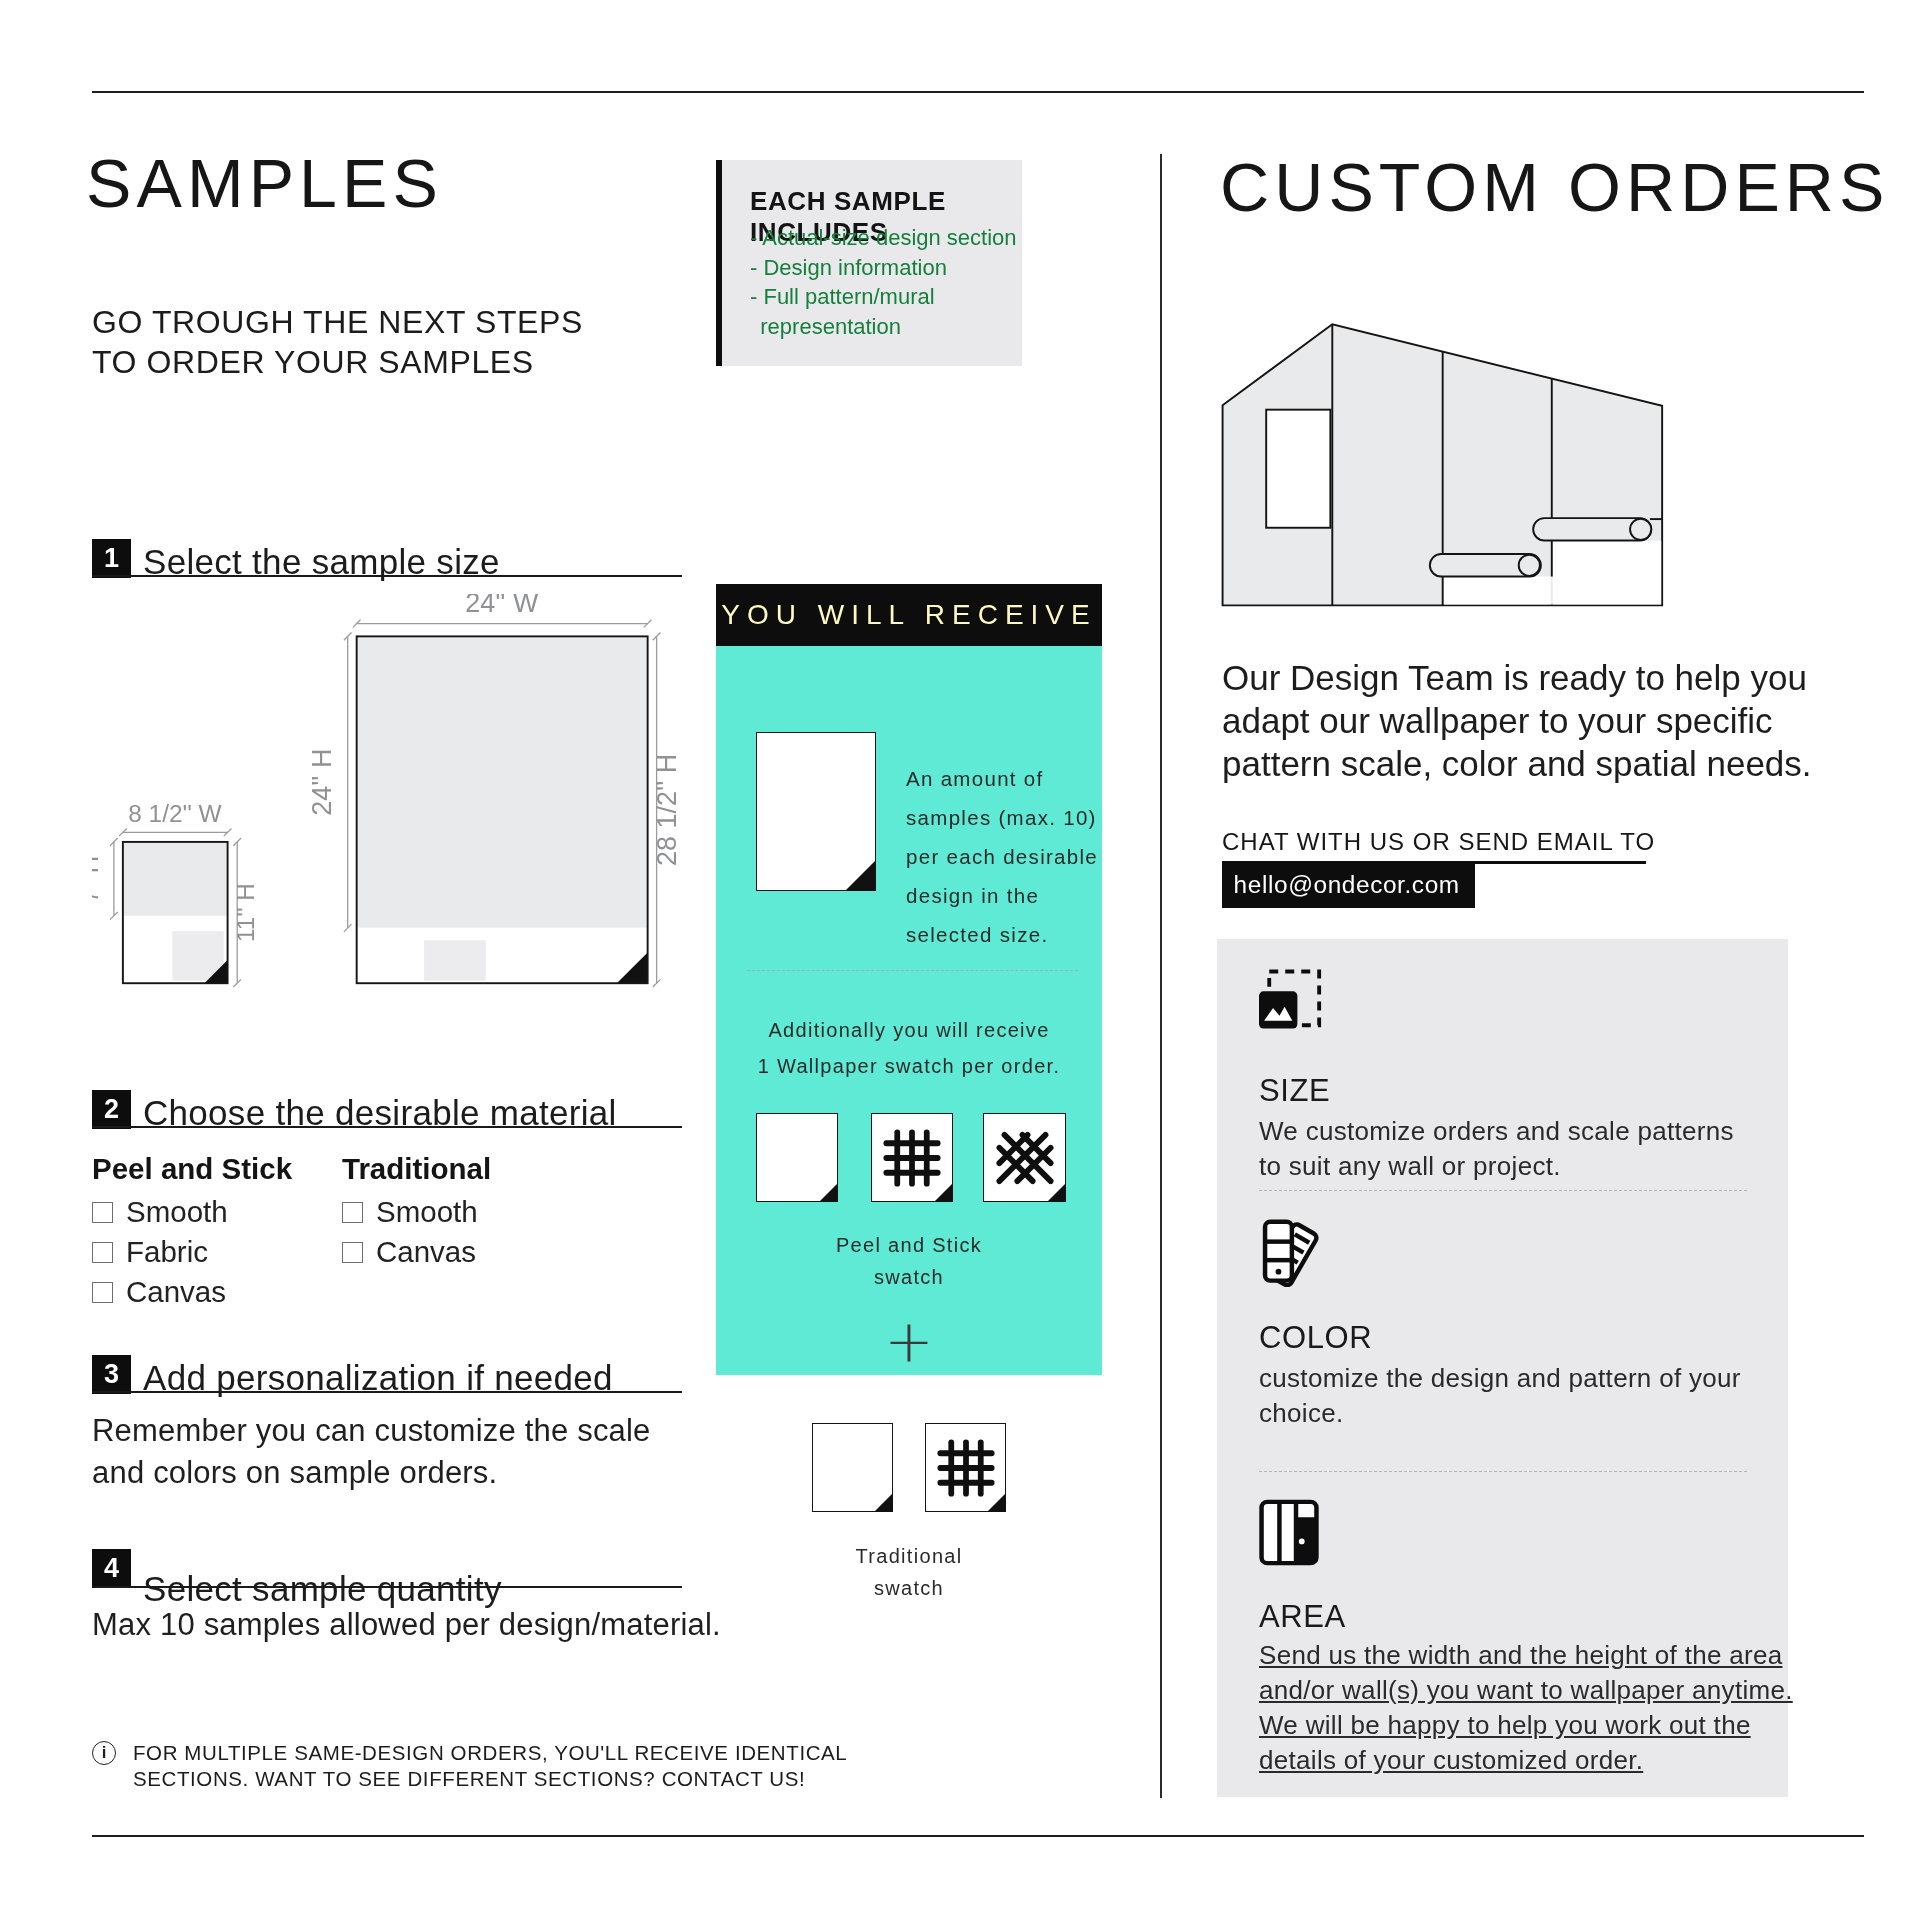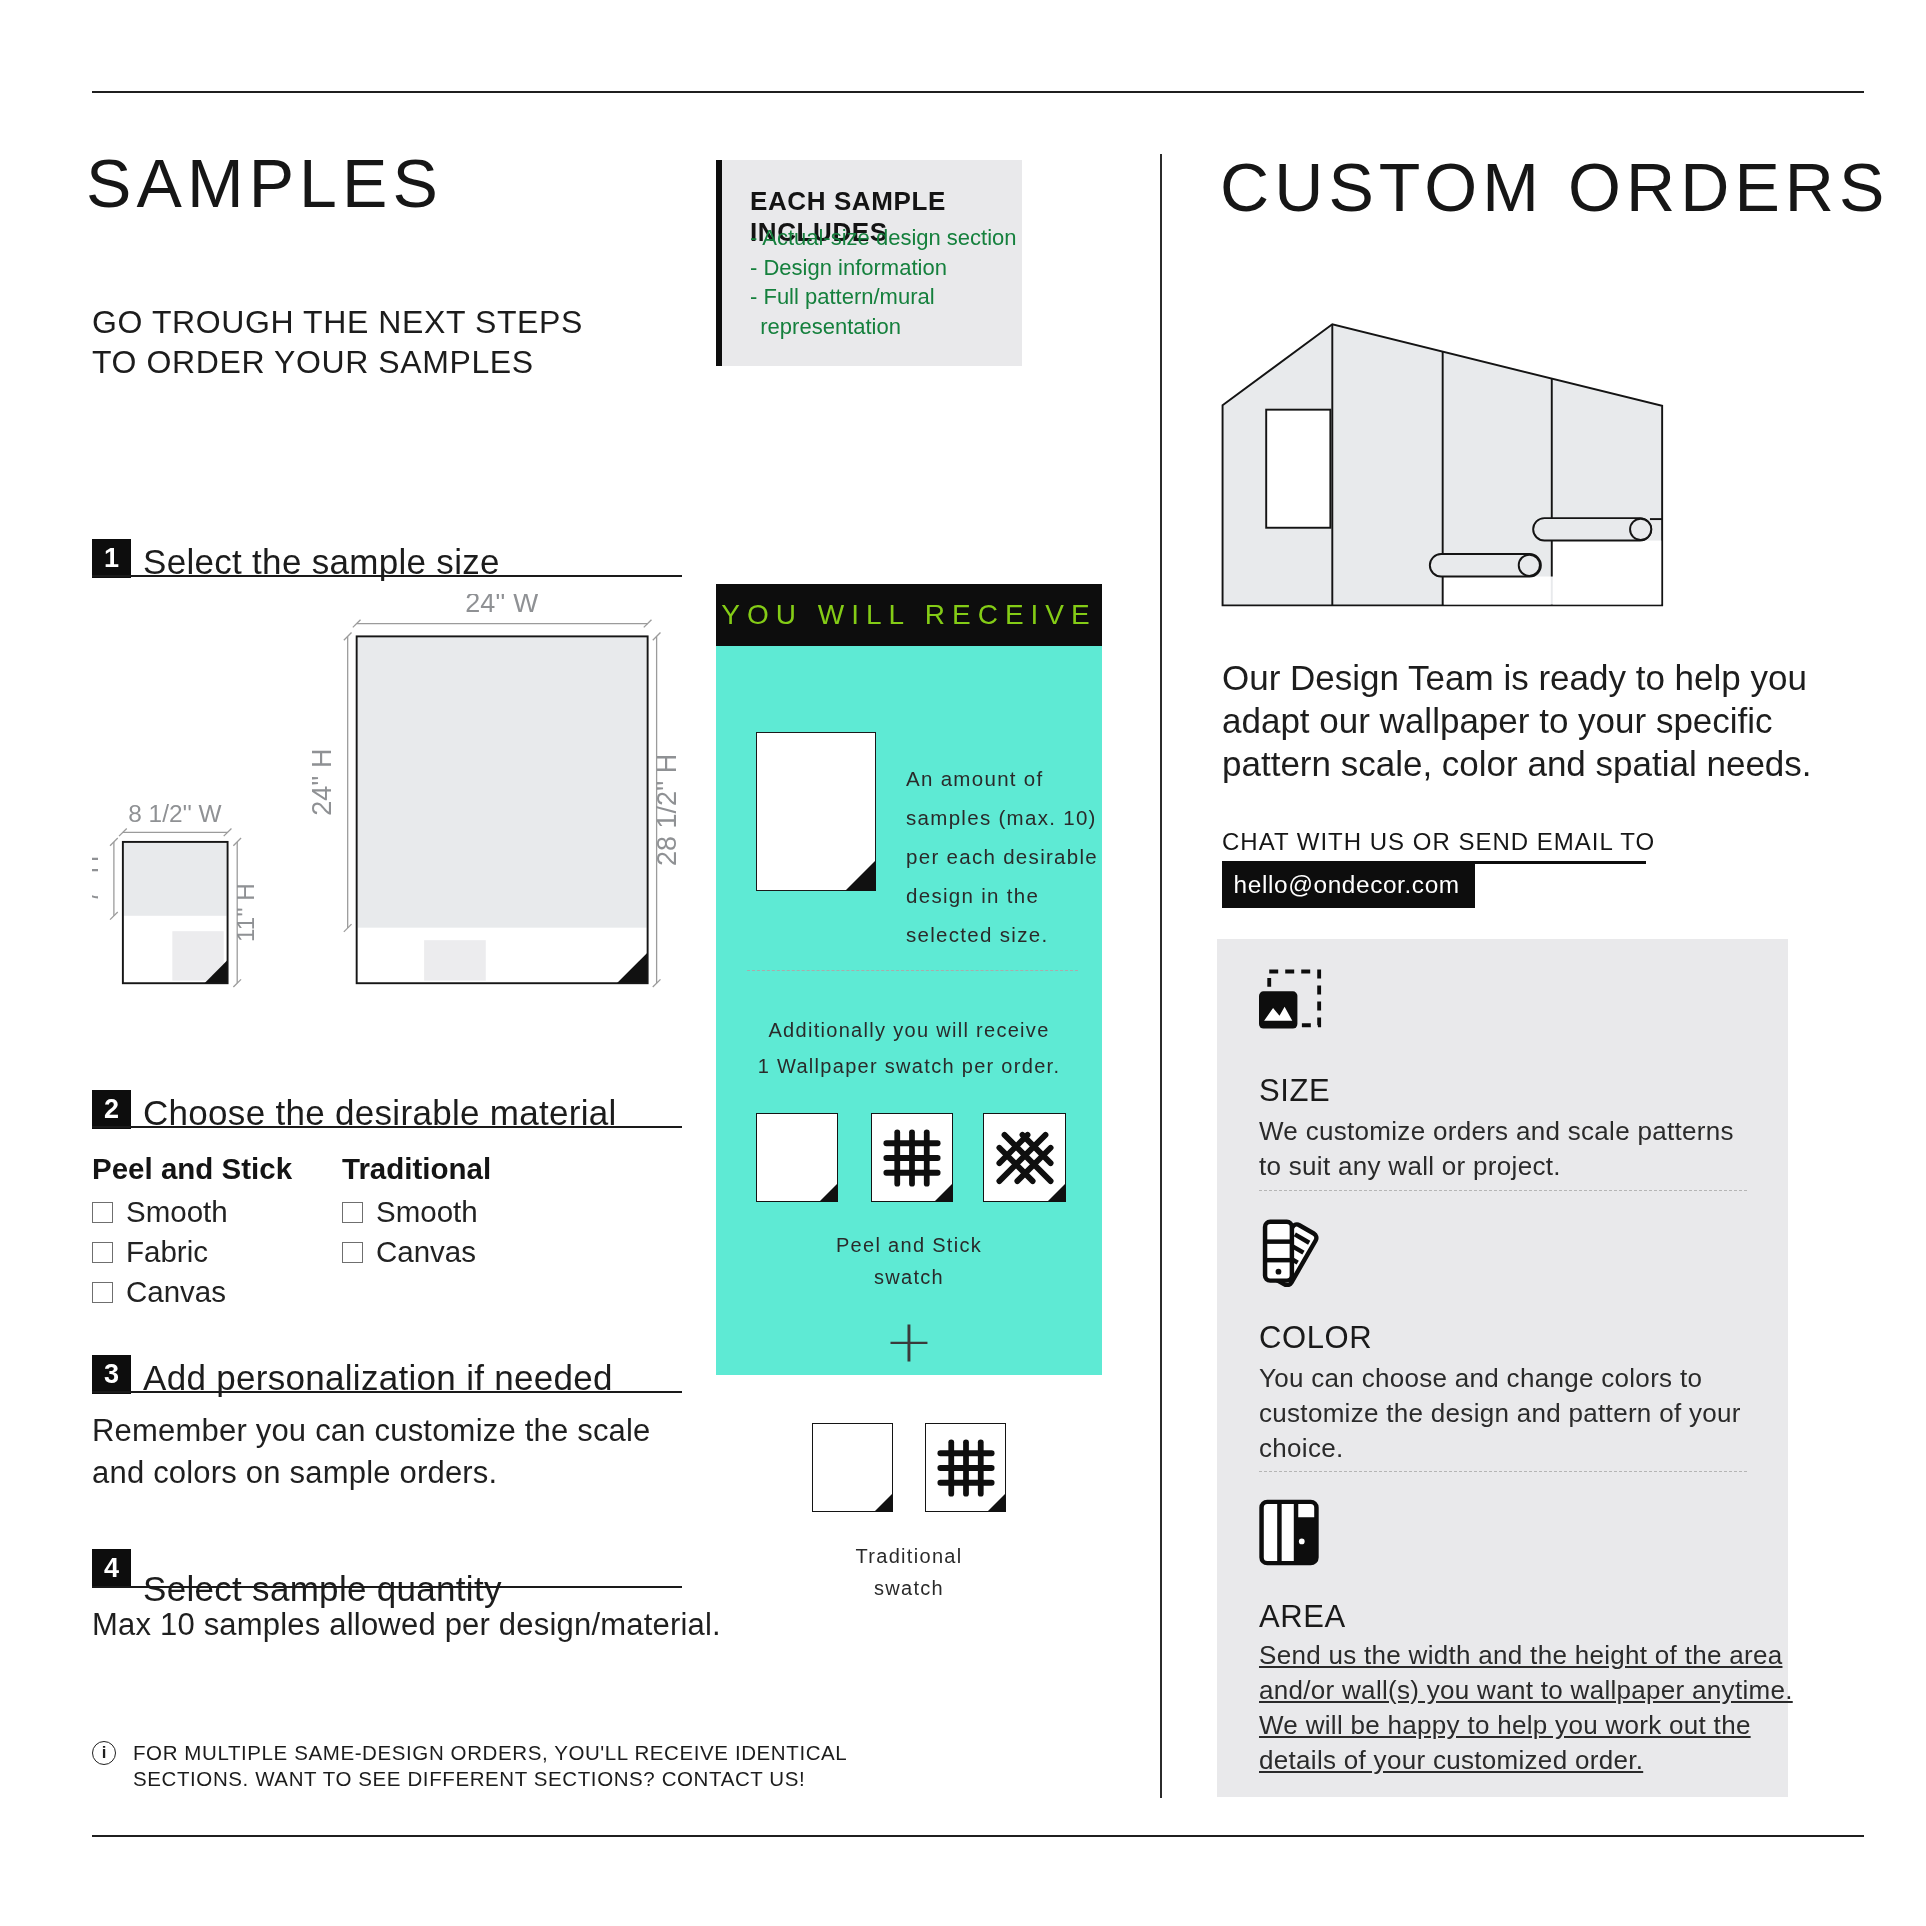--- a/index.html
+++ b/index.html
@@ -37,21 +37,21 @@
   .o11{left:92px;top:1195px;} .o12{left:92px;top:1235px;} .o13{left:92px;top:1275px;}
   .o21{left:342px;top:1195px;} .o22{left:342px;top:1235px;}
   
   .body-lines{position:absolute;left:92px;font-size:31px;line-height:42px;color:#1f1f1f;letter-spacing:0.2px;white-space:nowrap;}
   .s3b{top:1410px;} .s4b{top:1604px;}
   
   .info-circle{position:absolute;left:92px;top:1741px;width:22px;height:22px;border:1.9px solid #1f1f1f;border-radius:50%;text-align:center;}
   .info-circle span{font-size:16.7px;line-height:22px;font-weight:600;color:#1f1f1f;}
   .footnote{position:absolute;left:133px;top:1740px;font-size:20.5px;line-height:26px;letter-spacing:0.6px;color:#1c1c1c;white-space:nowrap;}
   
-  .banner{position:absolute;left:716px;top:584px;width:386px;height:62px;background:#0d0d0d;color:#84cc16;font-size:28px;font-weight:300;letter-spacing:7px;text-align:center;line-height:62px;white-space:nowrap;}
+  .banner{position:absolute;left:716px;top:584px;width:386px;height:62px;background:#0d0d0d;color:#fef9c3;font-size:28px;font-weight:300;letter-spacing:7px;text-align:center;line-height:62px;white-space:nowrap;}
   .receive-box{position:absolute;left:716px;top:646px;width:386px;height:729px;background:#5eead4;}
   .sheet{position:absolute;left:40px;top:86px;width:120px;height:159px;background:#fff;border:1.9px solid #1a1a1a;box-sizing:border-box;}
   .fold{position:absolute;right:-0.6px;bottom:-0.6px;width:0;height:0;border-style:solid;border-color:transparent transparent #111 transparent;}
   .fold48{border-width:0 0 31px 31px;} .fold30{border-width:0 0 19px 19px;}
   .amount{position:absolute;left:190px;top:113px;font-size:20.5px;line-height:39px;letter-spacing:1.3px;color:#2a2a2a;white-space:nowrap;}
   .dashed-mid{position:absolute;left:31px;top:324px;width:331px;border-top:1.3px dashed #ababab;}
   .additional{position:absolute;left:0;top:366px;width:386px;text-align:center;font-size:20px;line-height:36px;letter-spacing:1.3px;color:#2a2a2a;}
   .swatch{position:absolute;background:#fff;border:1.9px solid #141414;box-sizing:border-box;}
   .sw-r1{top:467px;width:82px;height:89px;}
   .sw1{left:40px;} .sw2{left:155px;} .sw3{left:267px;width:83px;}
@@ -313,21 +313,20 @@
           <line x1="14" y1="58" x2="40" y2="58"></line>
       </g>
       <rect x="5" y="6" width="42" height="92" rx="8"></rect>
       <line x1="5" y1="37" x2="47" y2="37"></line>
         <line x1="5" y1="66" x2="47" y2="66"></line>
     </g>
     <circle cx="26" cy="84" r="4.5" fill="#0d0d0d"></circle>
   </svg>
   <div class="card-title ct2">COLOR</div>
   <div class="card-body cb2">
-    <div>You can choose and change colors to</div>
     <div>customize the design and pattern of your</div>
     <div>choice.</div>
   </div>
   <div class="card-divider cd2"></div>
 
   <svg class="card-icon ci3" width="60" height="67" viewBox="0 0 94 104">
     <rect x="4" y="4" width="86" height="96" rx="9" fill="#ffffff" stroke="#0d0d0d" stroke-width="7"></rect>
     <line x1="32" y1="4" x2="32" y2="100" stroke="#0d0d0d" stroke-width="7"></line>
     <line x1="58" y1="4" x2="58" y2="100" stroke="#0d0d0d" stroke-width="7"></line>
     <path d="M58,28 L90,28 L90,91 Q90,100 81,100 L58,100 Z" fill="#0d0d0d"></path>

